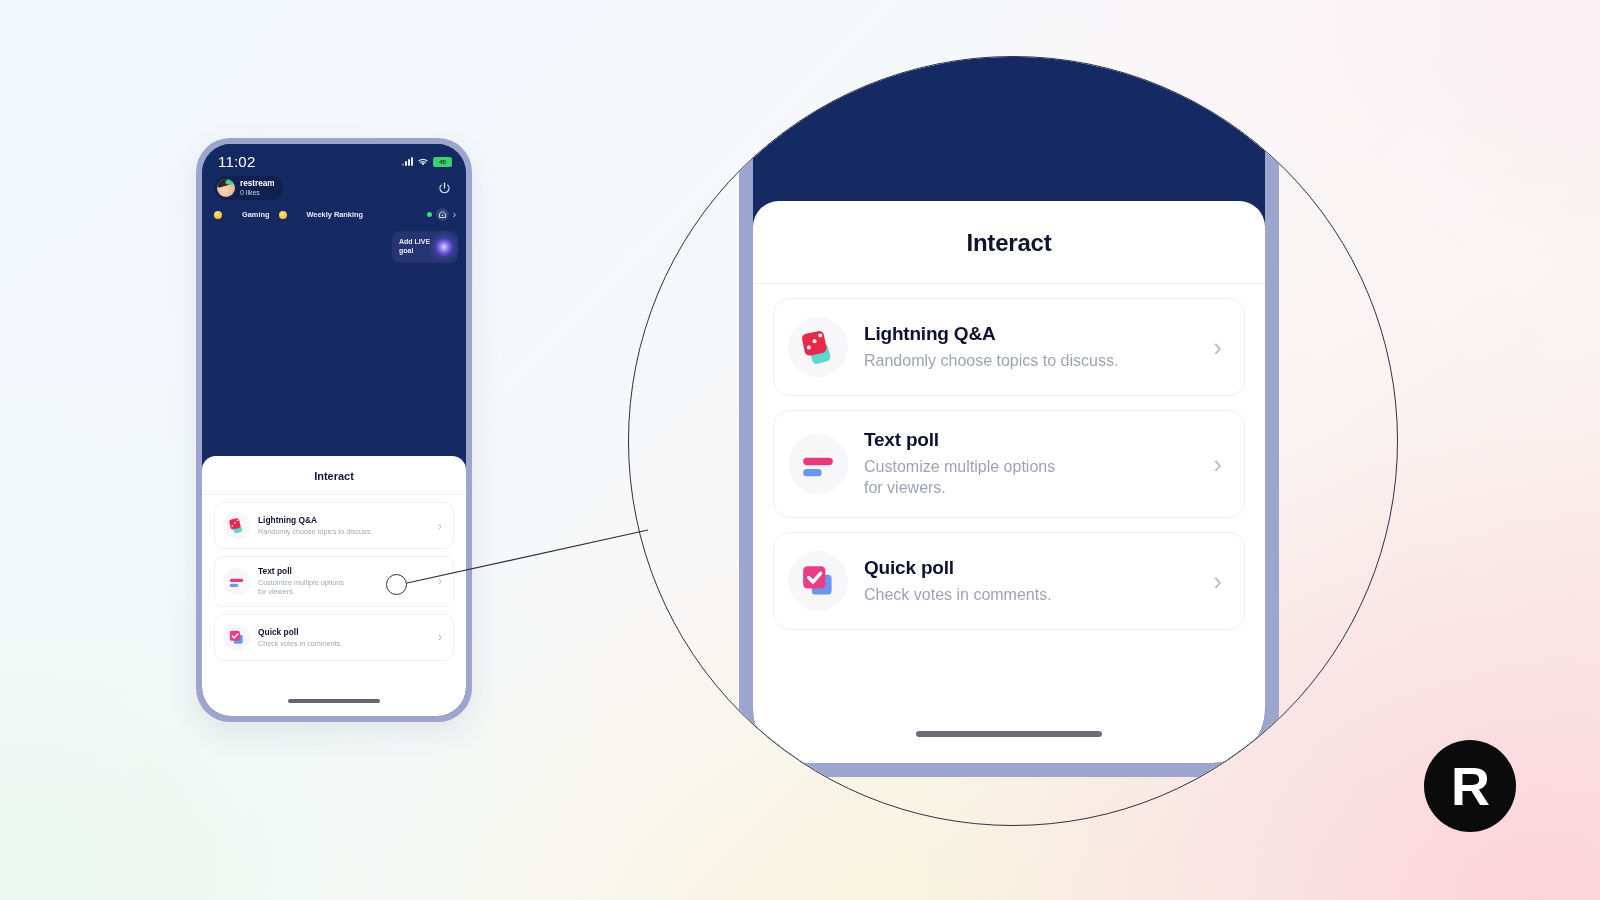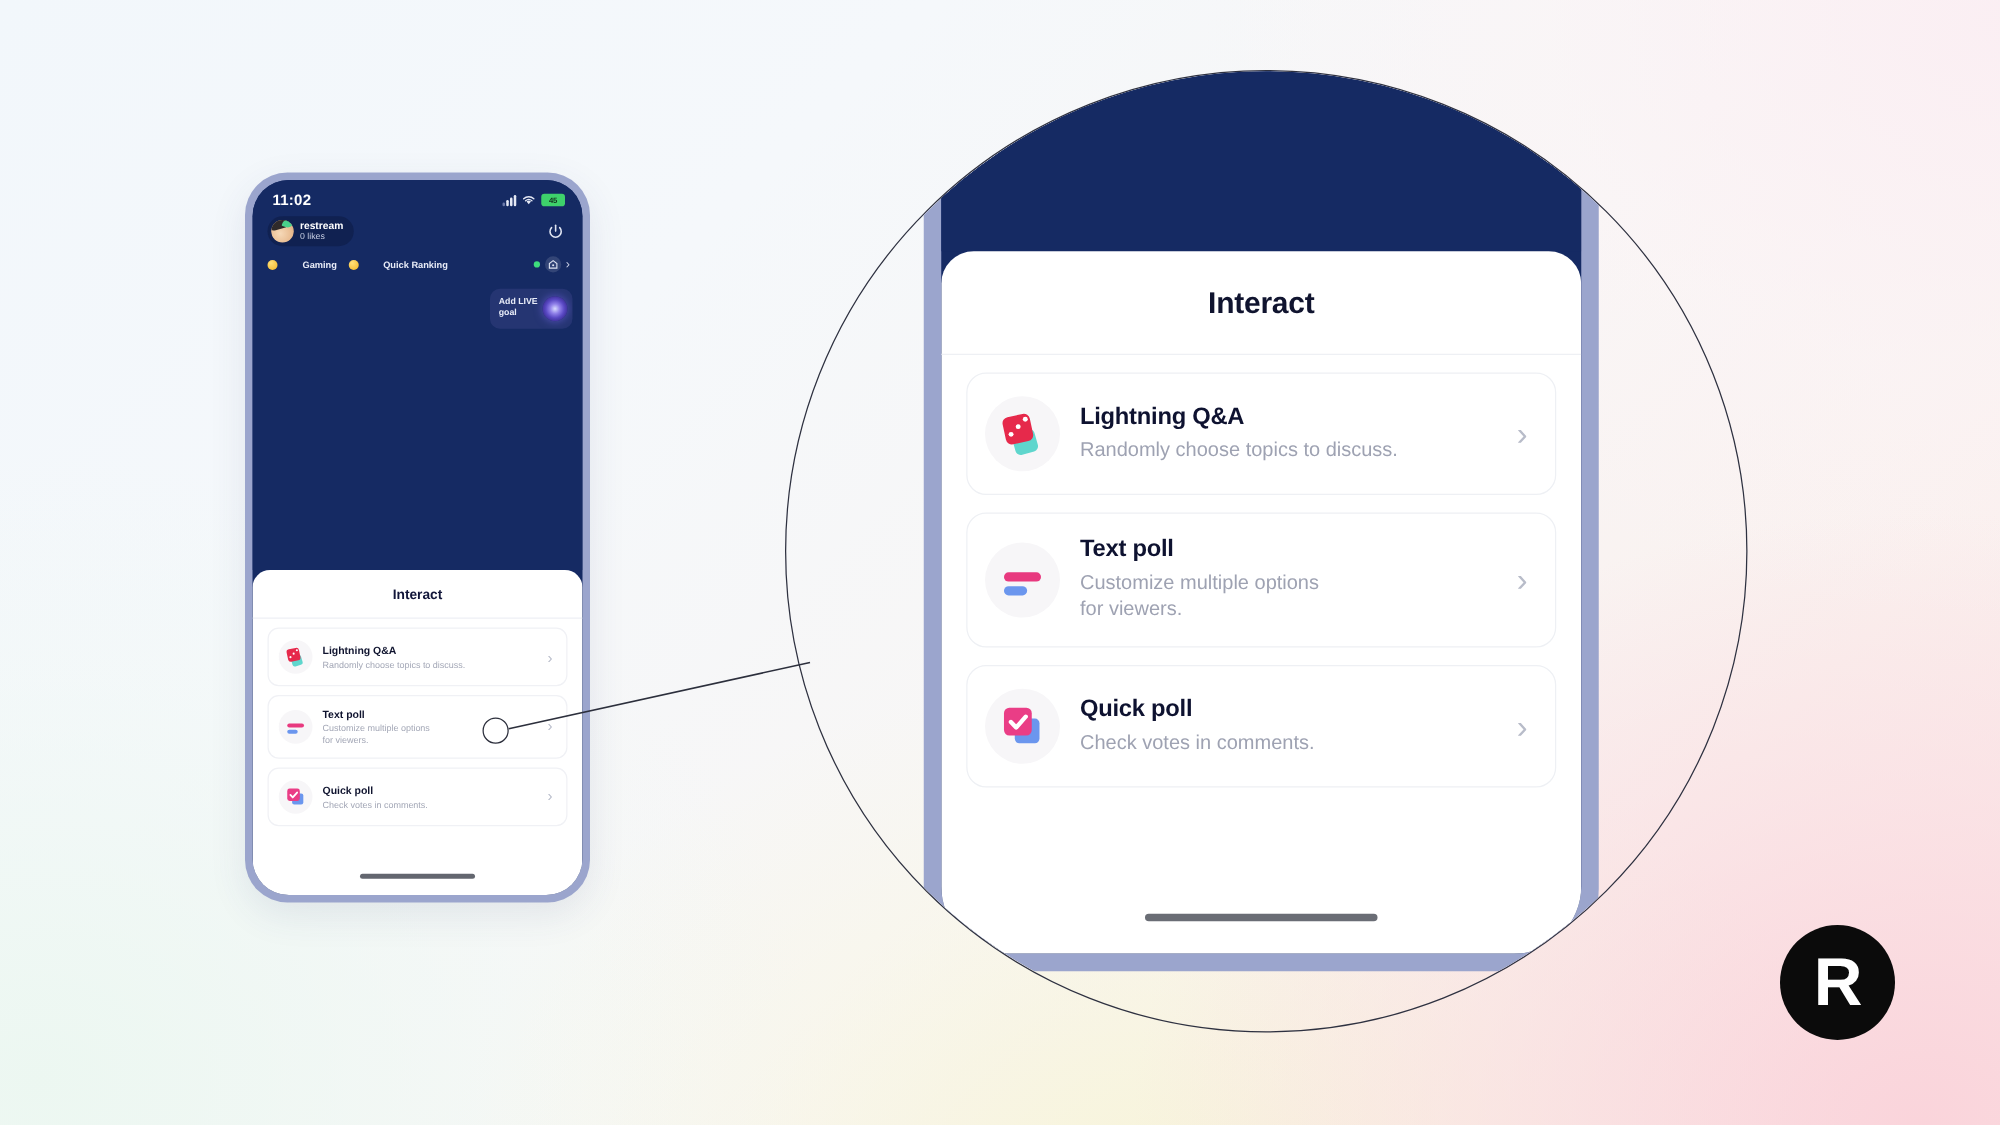--- a/index.html
+++ b/index.html
@@ -59,22 +59,22 @@
     background: #152a63;
   }
   #sp-statusbar {
     display: flex;
     justify-content: space-between;
     align-items: center;
     padding: 9px 14px 0 16px;
     color: #fff;
   }
   #sp-time {
-    font-size: 12px;
-    font-weight: bold;
+    font-size: 15px;
+    font-weight: normal;
     letter-spacing: 0.2px;
   }
   .sb-right {
     display: flex;
     align-items: center;
     gap: 4px;
   }
   .signal-bars {
     display: flex;
     align-items: flex-end;
@@ -465,21 +465,21 @@
         </div>
 
         <div id="sp-tag-row">
           <div class="sp-tags">
             <div class="sp-tag">
               <span class="tag-dot"></span>
               <span>Gaming</span>
             </div>
             <div class="sp-tag">
               <span class="tag-dot"></span>
-              <span>Quick Ranking</span>
+              <span>Weekly Ranking</span>
             </div>
           </div>
           <div class="sp-right-ctl">
             <span class="grn-dot"></span>
             <span class="ctl-chip">
               <svg width="9" height="9" viewBox="0 0 12 12">
                 <path d="M6 2 L10 5 v5 H2 V5 Z" fill="none" stroke="currentColor" stroke-width="1.2"></path>
                 <circle cx="6" cy="7" r="1.1" fill="currentColor"></circle>
               </svg>
             </span>

